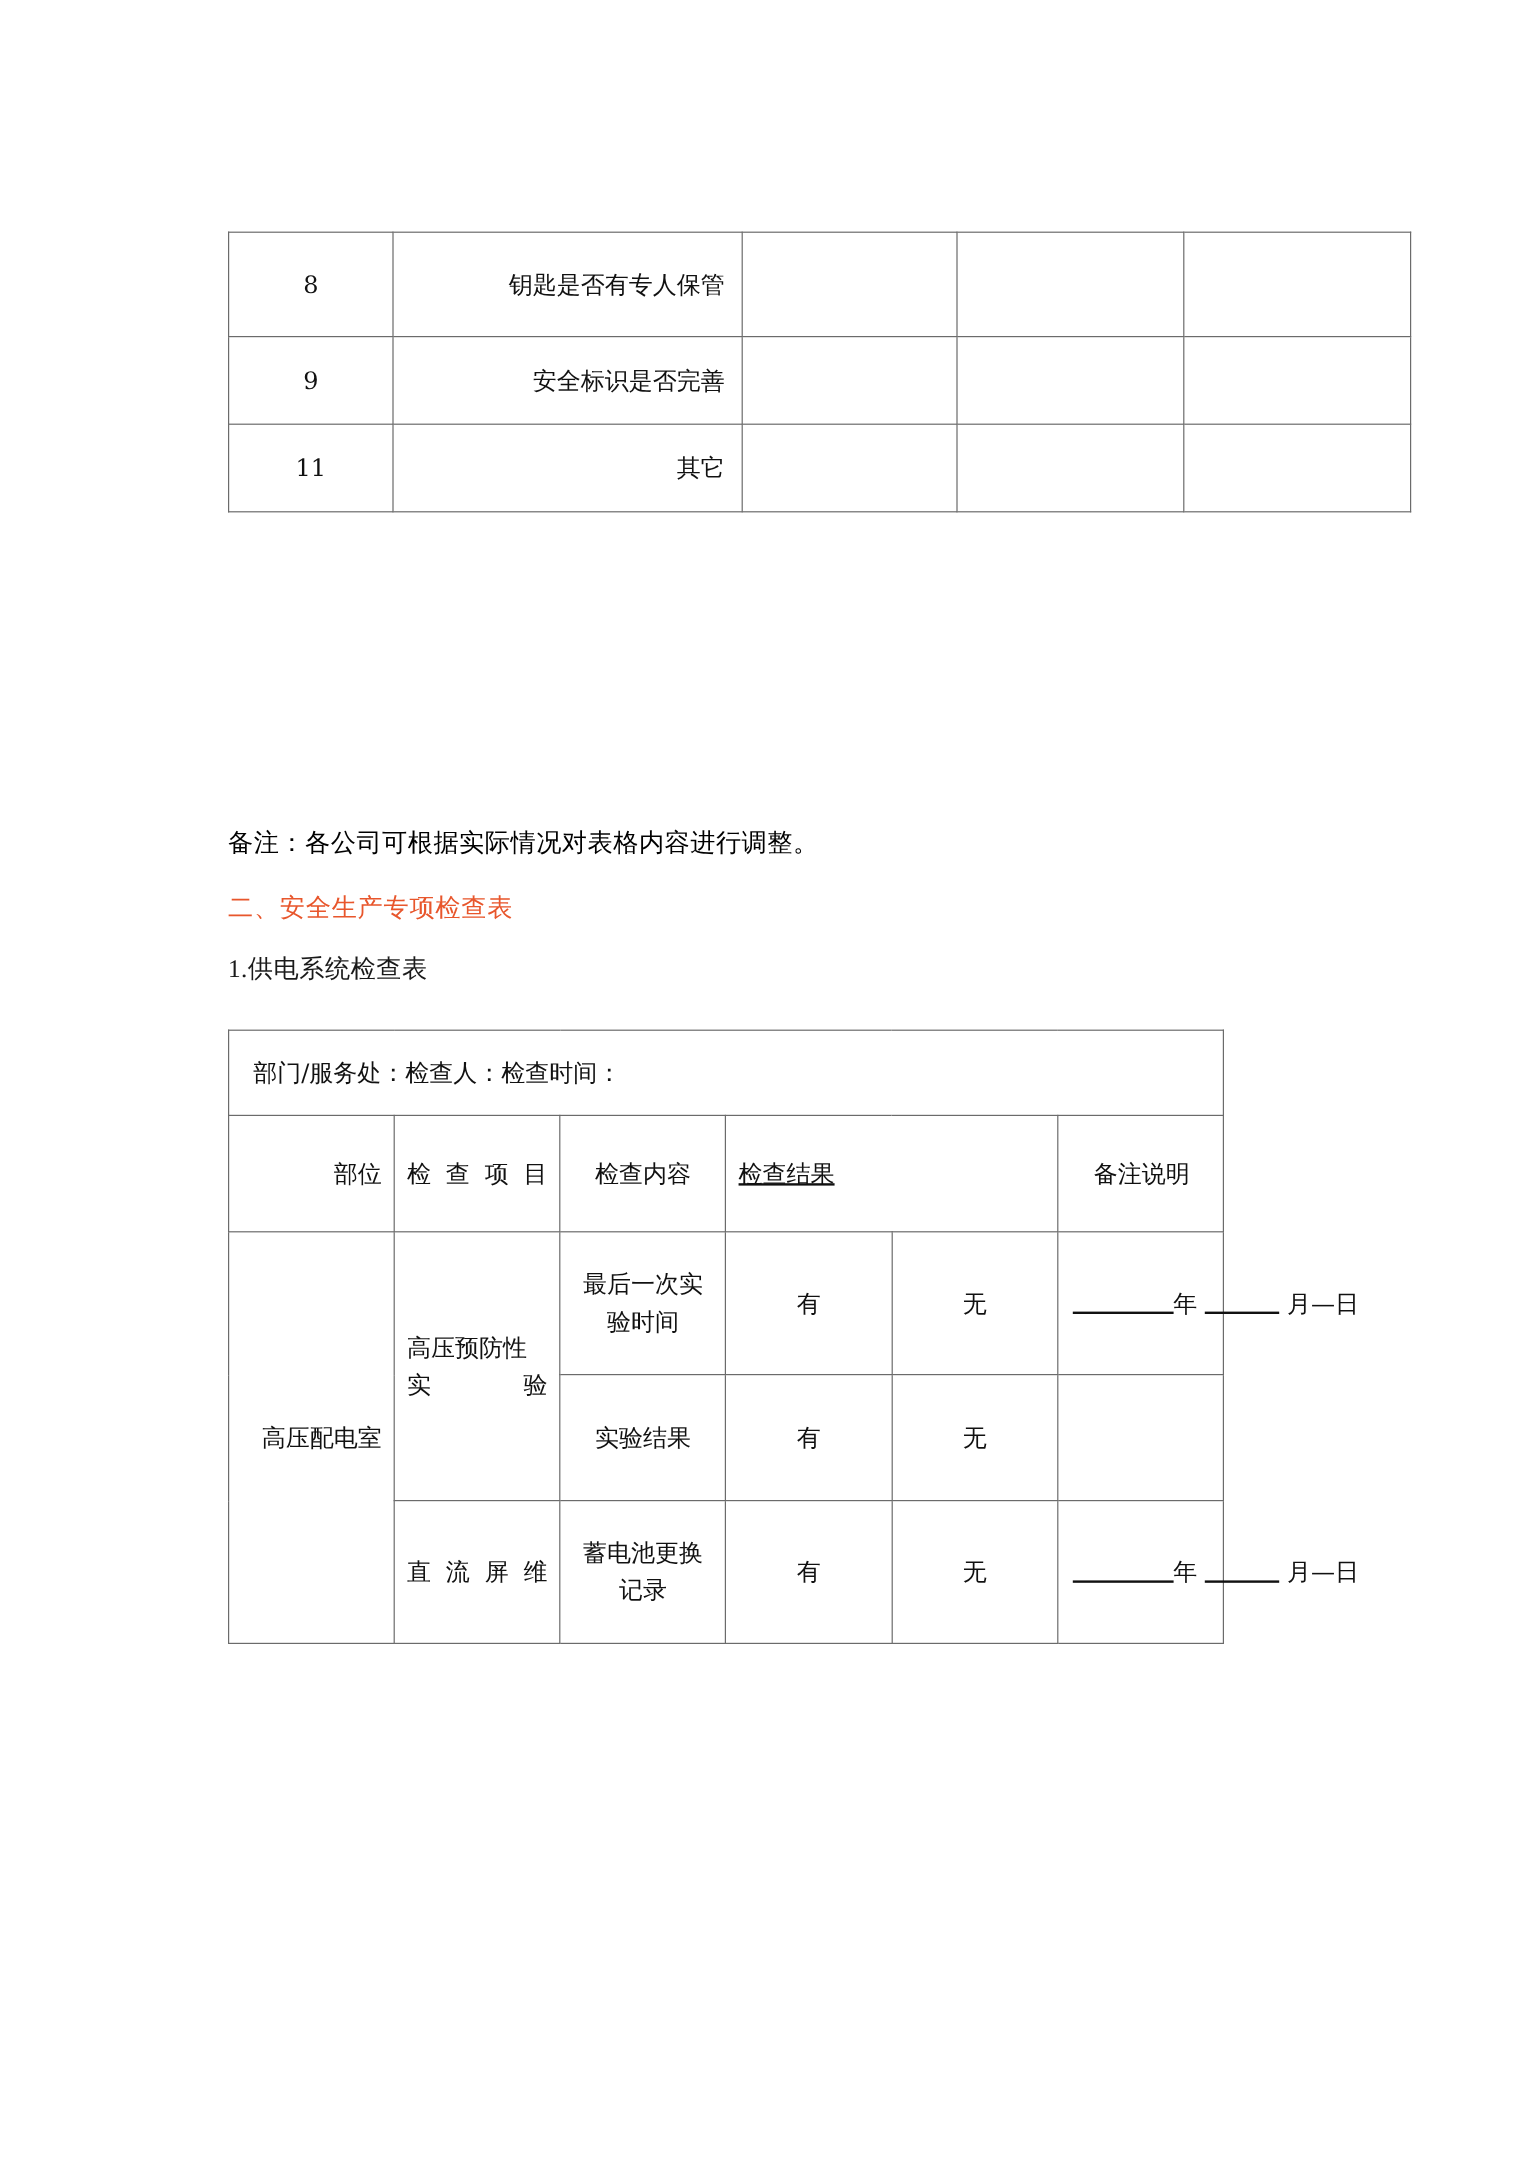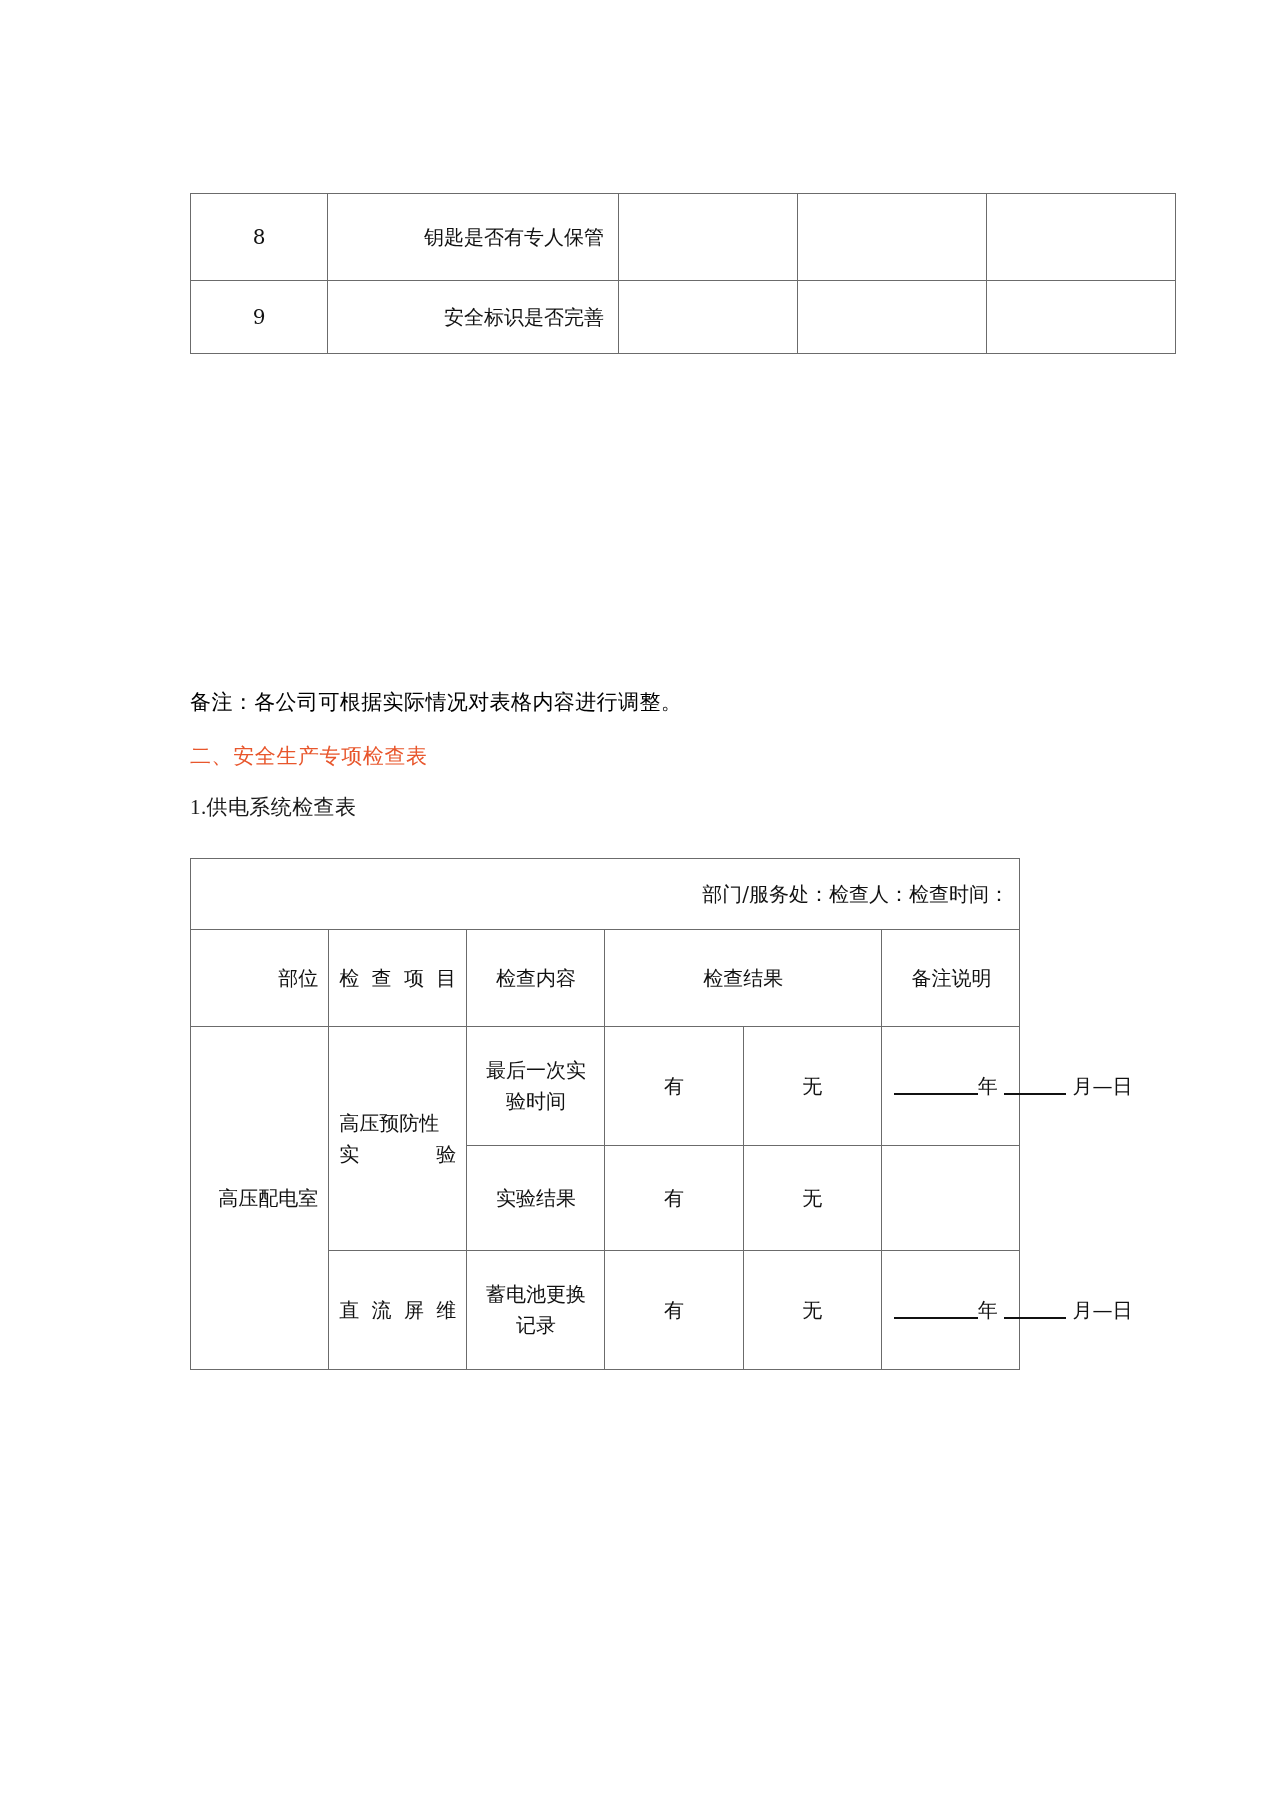--- a/index.html
+++ b/index.html
@@ -119,31 +119,31 @@
     position: absolute;
     left: 0px;
     top: 858px;
   }
   #table-bottom td {
     font-size: 20px;
     padding: 0 10px;
   }
   .tb-head-info {
     height: 70px;
-    text-align: right;
+    text-align: left;
     padding-left: 20px !important;
   }
   #table-bottom td.col-part    { width: 88px;  text-align: right; }
   #table-bottom td.col-proj    { width: 100px; text-align: left; }
   #table-bottom td.col-content { width: 140px; text-align: center; }
   #table-bottom td.col-res1    { width: 68px;  text-align: center; }
   #table-bottom td.col-res2    { width: 68px;  text-align: center; }
   #table-bottom td.col-remark  { width: 366px; text-align: center; padding-left: 12px; }
 
-  #table-bottom td.col-res-head { width: 136px; text-align: center; }
+  #table-bottom td.col-res-head { width: 136px; text-align: left; text-decoration: underline; }
 
   .hdr-row td { height: 96px; vertical-align: middle; }
   .hdr-row td.col-part    { text-align: center; }
   .hdr-row td.col-proj    { text-align: justify; text-align-last: justify; }
   .hdr-row td.col-content { text-align: center; }
   .hdr-row td.col-remark  { text-align: left; vertical-align: middle; }
 
   .body-row td { height: 104px; }
   .row-tall td { height: 118px; }
 
@@ -181,20 +181,27 @@
         <tr class="r-tall">
           <td class="c-no">8</td>
           <td class="c-item">钥匙是否有专人保管</td>
           <td class="c-blank-a"></td>
           <td class="c-blank-b"></td>
           <td class="c-blank-c"></td>
         </tr>
         <tr class="r-short">
           <td class="c-no">9</td>
           <td class="c-item">安全标识是否完善</td>
+          <td class="c-blank-a"></td>
+          <td class="c-blank-b"></td>
+          <td class="c-blank-c"></td>
+        </tr>
+        <tr class="r-short">
+          <td class="c-no">11</td>
+          <td class="c-item">其它</td>
           <td class="c-blank-a"></td>
           <td class="c-blank-b"></td>
           <td class="c-blank-c"></td>
         </tr>
       </tbody>
     </table>
 
     <div class="note-line">备注：各公司可根据实际情况对表格内容进行调整。</div>
 
     <div class="heading-orange">二、安全生产专项检查表</div>

